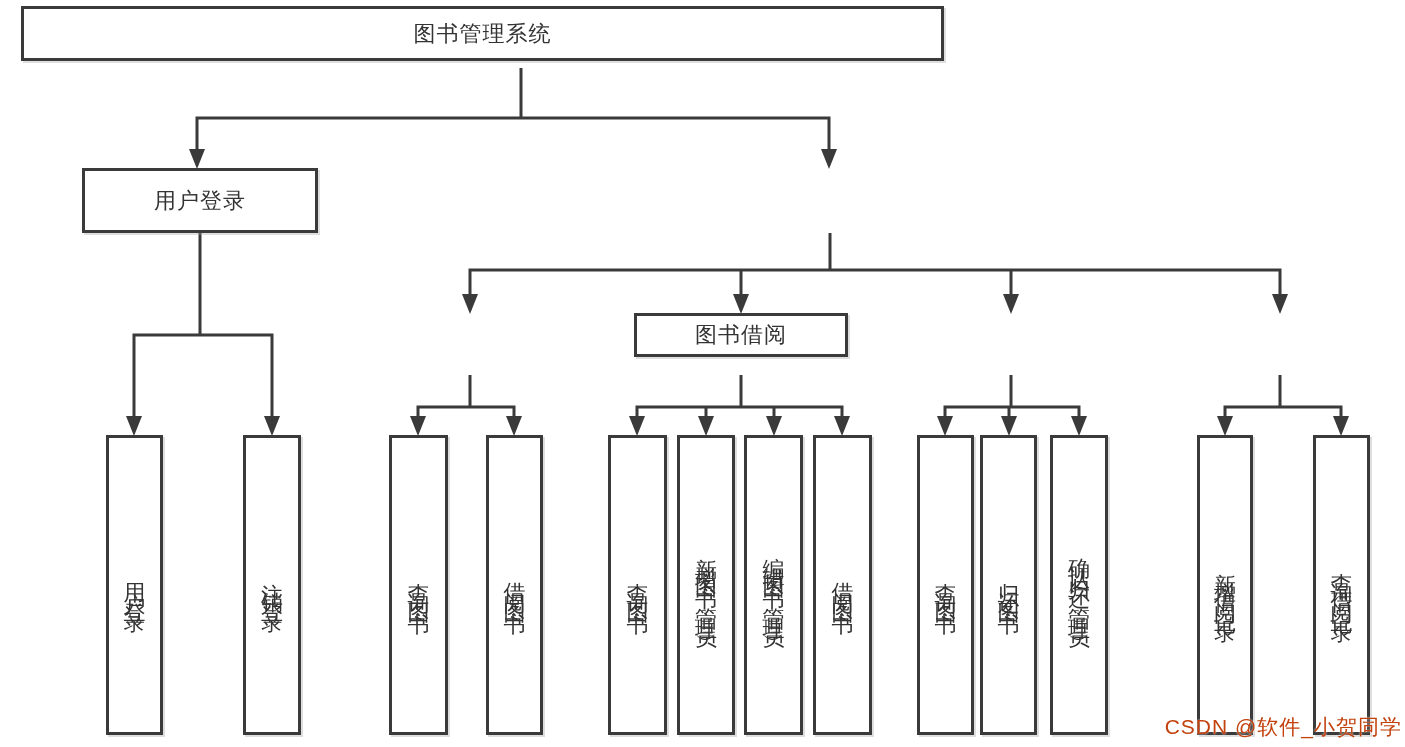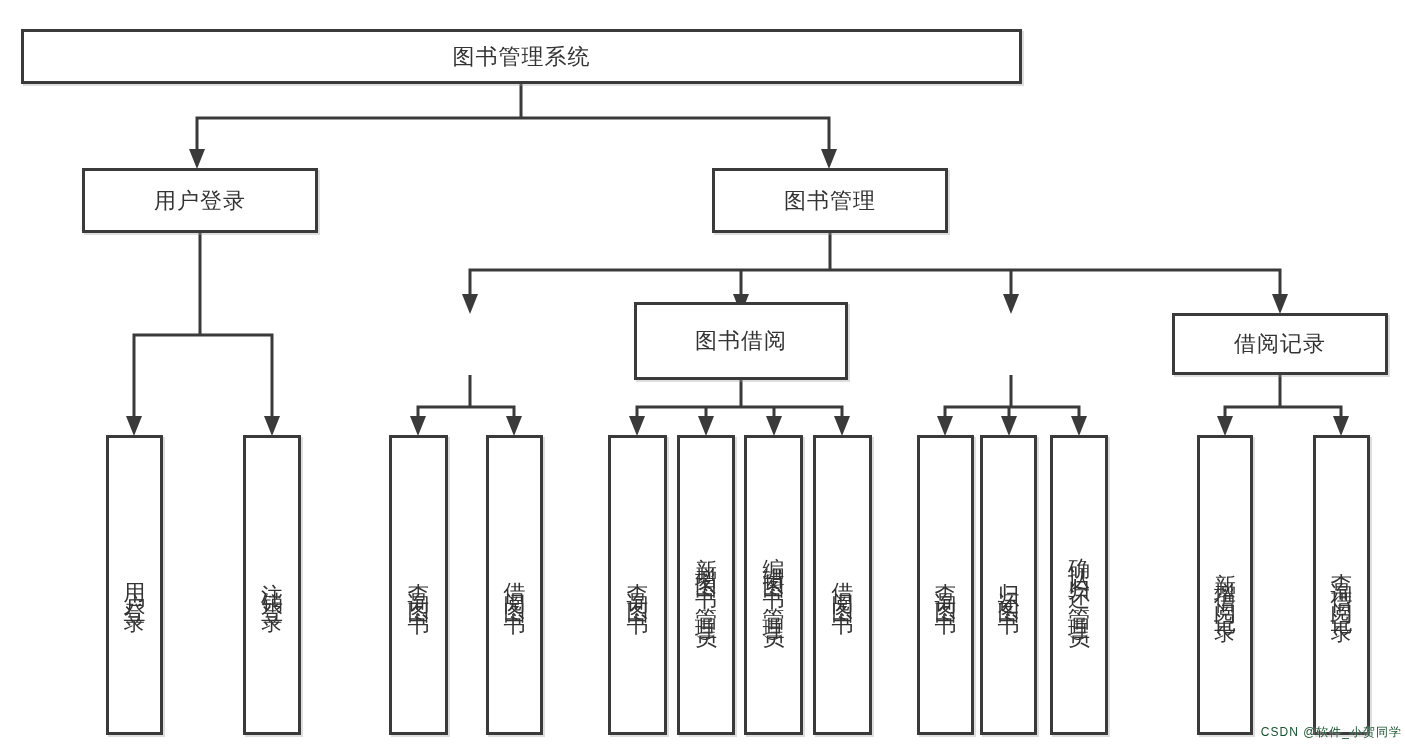--- a/index.html
+++ b/index.html
@@ -30,22 +30,22 @@
     writing-mode:vertical-rl;
     text-orientation:mixed;
     letter-spacing:10px;
     font-size:22px;
     white-space:nowrap;
   }
   #watermark{
     position:absolute;
     right:3px;
     bottom:6px;
-    font-size:12px;
-    color:#14532d;
+    font-size:21px;
+    color:#c2410c;
     letter-spacing:1px;
     text-shadow:0 0 2px #ffffff;
     white-space:nowrap;
     z-index:5;
   }
 </style>
 </head>
 <body>
 
 <div id="stage">
@@ -83,27 +83,25 @@
       <polygon points="774,436 766,416 782,416"></polygon>
       <polygon points="842,436 834,416 850,416"></polygon>
       <polygon points="945,436 937,416 953,416"></polygon>
       <polygon points="1009,436 1001,416 1017,416"></polygon>
       <polygon points="1079,436 1071,416 1087,416"></polygon>
       <polygon points="1225,436 1217,416 1233,416"></polygon>
       <polygon points="1341,436 1333,416 1349,416"></polygon>
     </g>
   </svg>
 
-  <div class="box" style="left:21px;top:29px;width:1001px;height:55px">图书管理系统</div>
+  <div class="box" style="left:21px;top:6px;width:923px;height:55px">图书管理系统</div>
 
   <div class="box" style="left:82px;top:168px;width:236px;height:65px">用户登录</div>
-  <div class="box" style="left:712px;top:168px;width:236px;height:65px">图书管理</div>
 
-  <div class="box" style="left:634px;top:302px;width:214px;height:78px">图书借阅</div>
-  <div class="box" style="left:1172px;top:313px;width:216px;height:62px">借阅记录</div>
+  <div class="box" style="left:634px;top:313px;width:214px;height:44px">图书借阅</div>
 
   <div class="box v" style="left:106px;top:435px;width:57px;height:300px">
     <span>用户登录</span>
   </div>
   <div class="box v" style="left:243px;top:435px;width:58px;height:300px">
     <span>注销登录</span>
   </div>
 
   <div class="box v" style="left:389px;top:435px;width:59px;height:300px">
     <span>查询图书</span>

